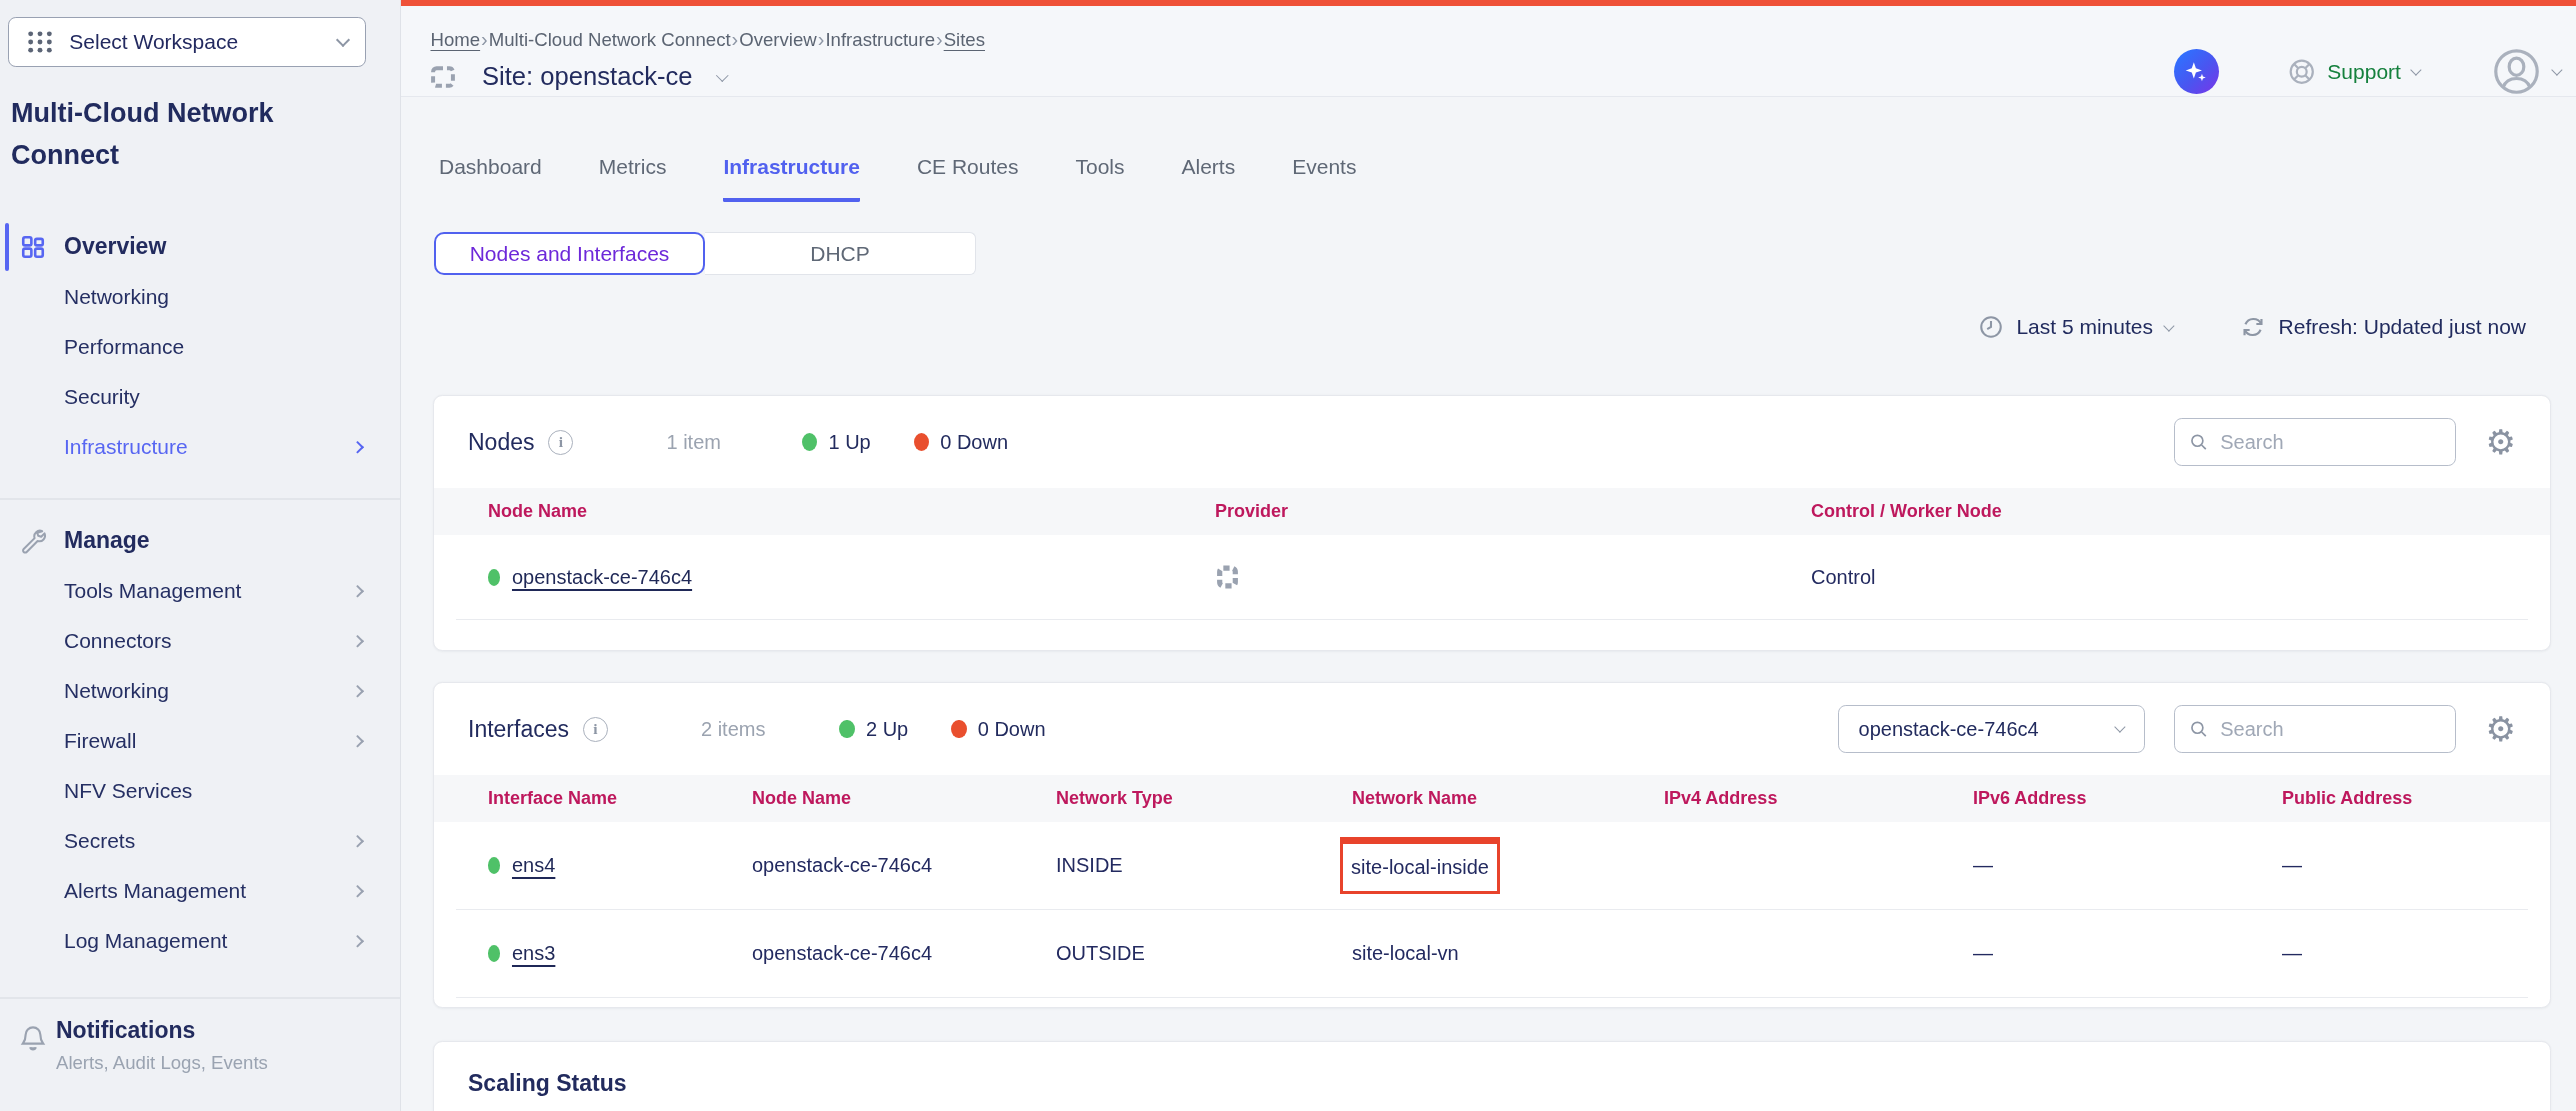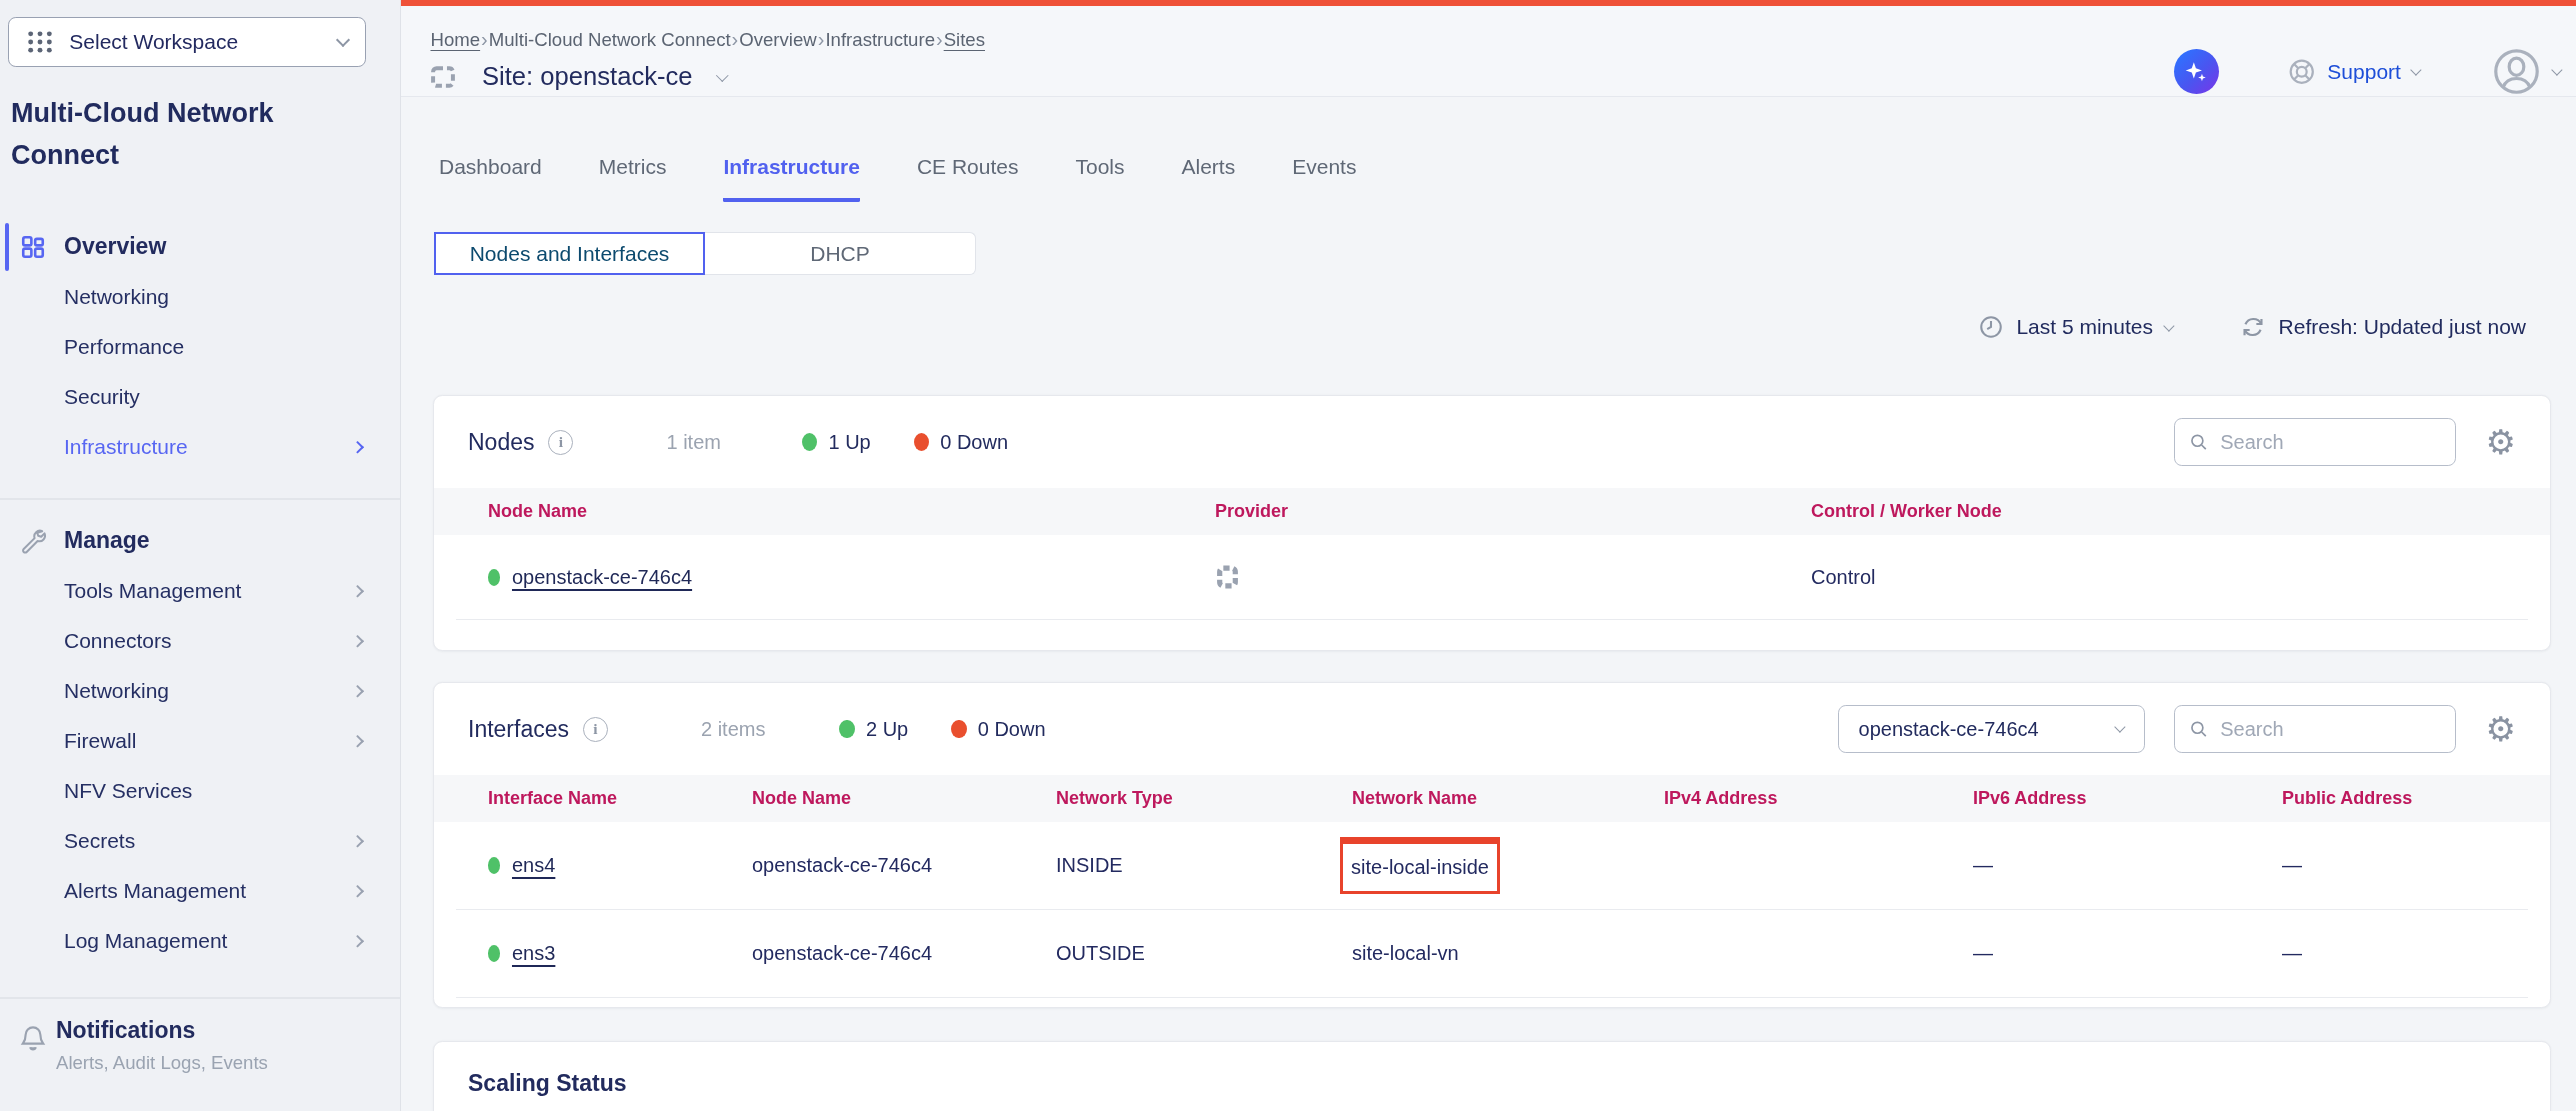--- a/index.html
+++ b/index.html
@@ -40,31 +40,31 @@
   .crumb-link { text-decoration:underline; text-underline-offset:3.9px; cursor:pointer; }
   .crumb-sep { color:#8d96a5; font-size:20px; }
   .titlerow { position:absolute; left:28px; top:56px; display:flex; align-items:center; gap:25px; }
   .site-ico { width:28px; height:28px; }
   .page-title { font-size:25.6px; font-weight:500; color:#222b5e; }
   .titlerow .chev { width:8.5px; height:8.5px; border-width:1.9px; margin-top:-3.1px; }
   .header-right { position:absolute; right:15.5px; top:40px; display:flex; align-items:center; }
   .ai-btn { width:45px; height:45px; border-radius:50%; background:linear-gradient(135deg,#2e72ff 10%,#4a55f0 55%,#7b34e8 100%);
     display:flex; align-items:center; justify-content:center; cursor:pointer; }
   .support { display:flex; align-items:center; gap:11px; margin-left:68px; cursor:pointer; }
-  .support-label { font-size:21px; color:#1d4ed8; }
+  .support-label { font-size:21px; color:#15803d; }
   .avatar-group { display:flex; align-items:center; gap:11px; margin-left:71px; cursor:pointer; }
 
   .tabs { position:absolute; top:155px; left:38px; display:flex; gap:57px; }
   .tab { font-size:21px; color:#5f6876; padding-bottom:18.6px; cursor:pointer; white-space:nowrap; }
   .tab.active { color:#5161ef; font-weight:bold; border-bottom:4.7px solid #5161ef; border-radius:1.6px; }
 
   .segmented { position:absolute; top:232px; left:33px; display:flex; }
   .seg-btn { width:271px; height:43px; background:#fff; display:flex; align-items:center; justify-content:center;
     font-size:21px; cursor:pointer; }
-  .seg-btn.selected { border:2.3px solid #5161ef; border-radius:0; color:#0c4a6e; z-index:2; }
+  .seg-btn.selected { border:2.3px solid #5161ef; border-radius:10px; color:#6d28d9; z-index:2; }
   .seg-btn.unselected { border:1.6px solid #e1e4ea; border-left:none; border-radius:0 6.2px 6.2px 0; color:#5f6876; }
 
   .timerow { position:absolute; top:314px; right:50px; display:flex; align-items:center; gap:67px; }
   .time-group { display:flex; align-items:center; gap:12.4px; cursor:pointer; }
   .time-label { font-size:21px; color:#212b5e; }
   .time-group .chev { width:7.8px; height:7.8px; border-width:1.9px; margin-top:-3.1px; }
 
   .card { position:absolute; left:32px; width:2118px; background:#fff; border:1.6px solid #e6e8ed; border-radius:9.3px;
     box-shadow:0 0.8px 2.3px rgba(20,30,60,.05); overflow:hidden; }
   .card.nodes { top:395px; height:256px; }

